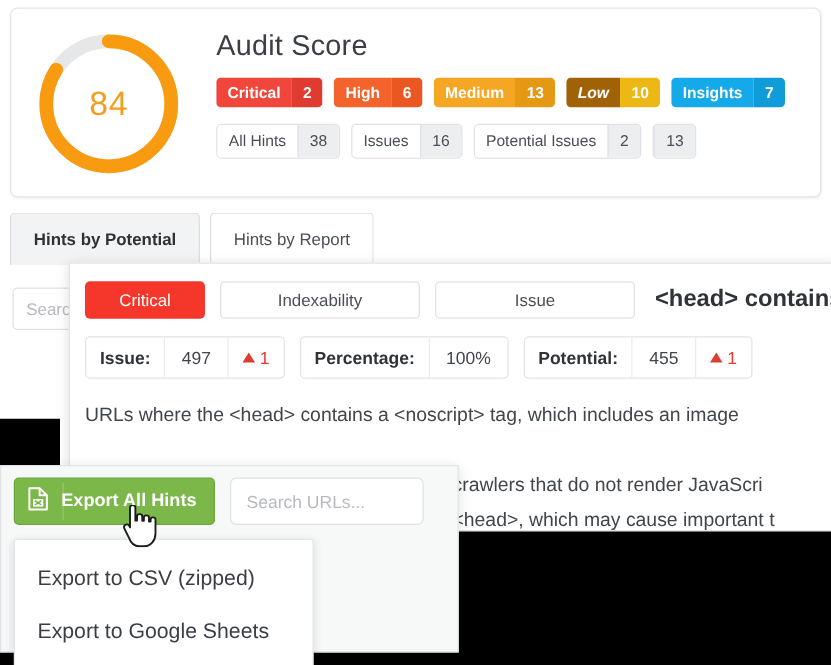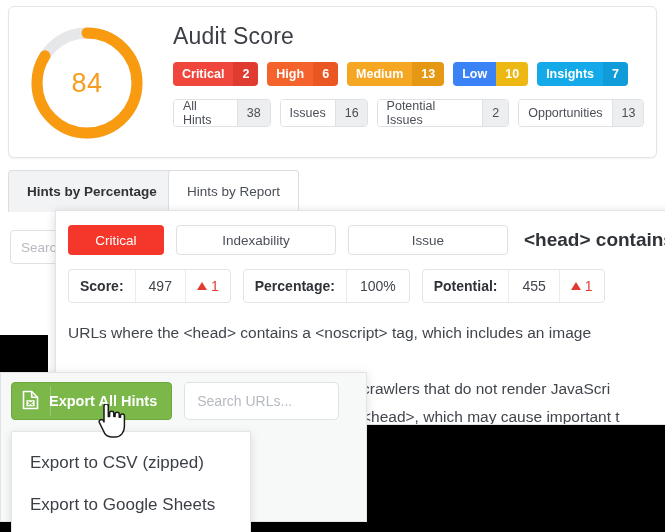--- a/index.html
+++ b/index.html
@@ -48,21 +48,21 @@
   .sev-row{display:flex;gap:9px;align-items:center;margin-bottom:13px;}
   .sev{
     display:flex;align-items:stretch;border-radius:4px;overflow:hidden;
     height:24px;color:#fff;font-size:12.5px;font-weight:600;
   }
   .sev .lbl{display:flex;align-items:center;padding:0 9px;}
   .sev .num{display:flex;align-items:center;padding:0 9px;font-weight:600;}
   .sev.critical .lbl{background:#f0463c;} .sev.critical .num{background:#e03b31;}
   .sev.high .lbl{background:#f4632c;}     .sev.high .num{background:#ea5722;}
   .sev.medium .lbl{background:#f5a623;}   .sev.medium .num{background:#e59813;}
-  .sev.low .lbl{background:#3b82f6;}      .sev.low .num{background:#edb813;}
+  .sev.low .lbl{background:#a16207;font-style:italic;}      .sev.low .num{background:#edb813;}
   .sev.insights .lbl{background:#14a9e8;} .sev.insights .num{background:#0f9cd8;}
 
   
   .chip-row{display:flex;gap:9px;align-items:center;}
   .chip{
     display:flex;align-items:stretch;height:26px;
     border:1px solid #dfe1e5;border-radius:4px;overflow:hidden;
     font-size:12.5px;color:#4a4f57;background:#fff;
   }
   .chip .lbl{display:flex;align-items:center;padding:0 9px;background:#fff;}
@@ -226,51 +226,50 @@
         </div>
         <div class="chip">
           <span class="lbl">Issues</span>
           <span class="num">16</span>
         </div>
         <div class="chip">
           <span class="lbl">Potential Issues</span>
           <span class="num">2</span>
         </div>
         <div class="chip">
-          <span class="lbl">Opportunities</span>
           <span class="num">13</span>
         </div>
       </div>
     </div>
 
   </div>
 </div>
 
 <div class="tabs">
-  <div class="tab active">Hints by Percentage</div>
+  <div class="tab active">Hints by Potential</div>
   <div class="tab inactive">Hints by Report</div>
 </div>
 
 <div class="under-search">Search...</div>
 
 <div class="black-left"></div>
 <div class="black-right"></div>
 
 <div class="detail-panel">
 
   <div class="detail-head">
     <div class="tagbtn crit">Critical</div>
     <div class="tagbtn plain">Indexability</div>
     <div class="tagbtn plain">Issue</div>
     <div class="detail-title">&lt;head&gt; contains </div>
   </div>
 
   <div class="metric-row">
     <div class="metric">
-      <span class="mk">Score:</span>
+      <span class="mk">Issue:</span>
       <span class="mv">497</span>
       <span class="md">
         <i class="tri"></i>
         <span>1</span>
       </span>
     </div>
     <div class="metric">
       <span class="mk">Percentage:</span>
       <span class="mv">100%</span>
     </div>

